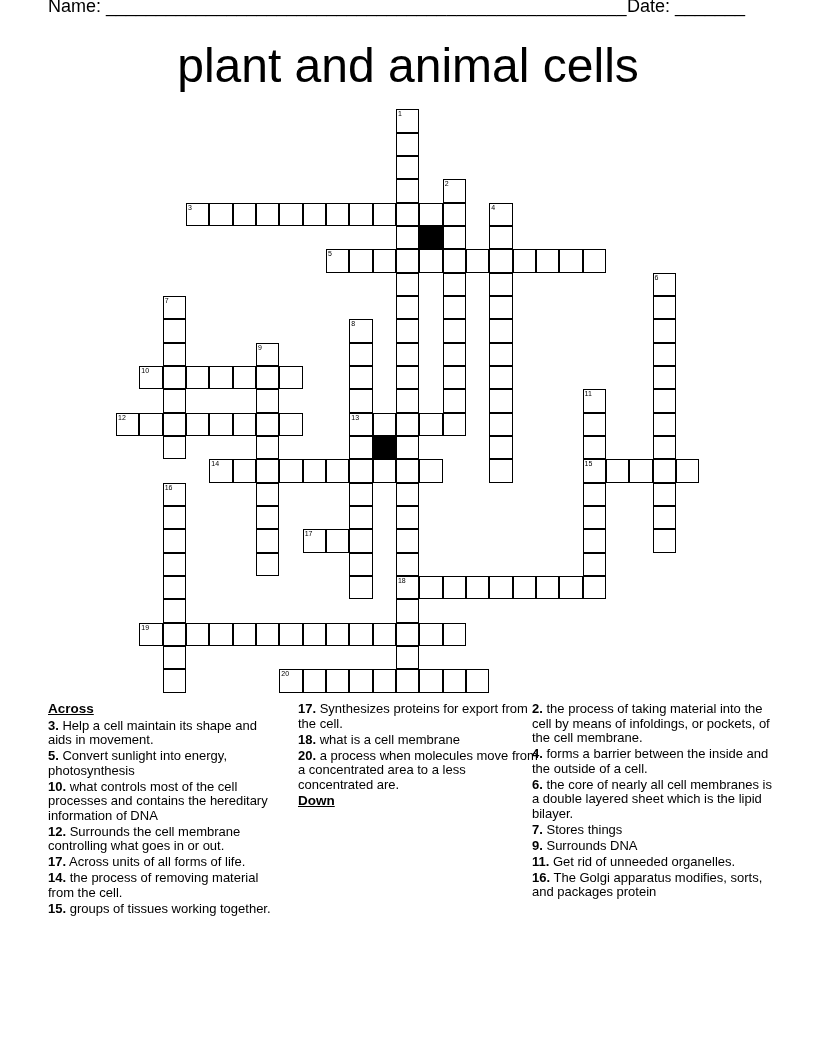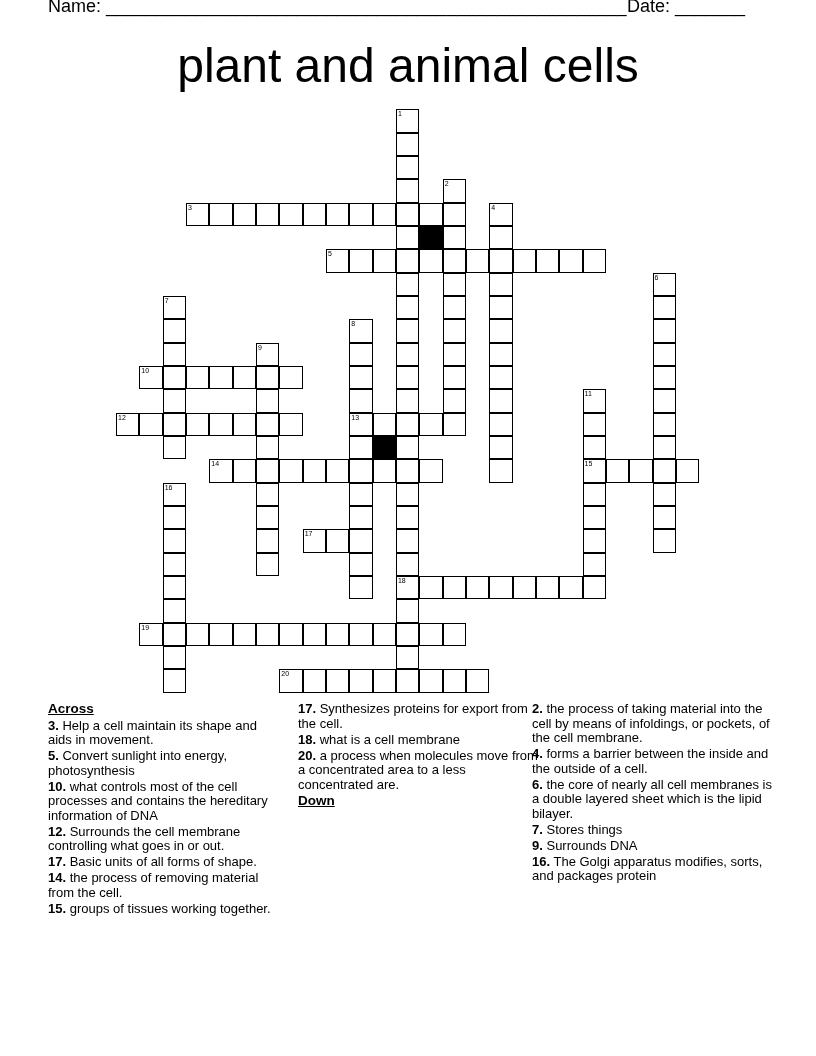--- a/index.html
+++ b/index.html
@@ -249,32 +249,33 @@
     <div class="cell black" style="left: 303.29px; top: 116.65px;"></div>
     <div class="cell black" style="left: 256.63px; top: 326.62px;"></div>
   </div>
 
 <div class="clues col1">
   <div class="sec">Across</div>
   <div class="clue"><b>3.</b> <span>Help a cell maintain its shape and aids in movement.</span></div>
   <div class="clue"><b>5.</b> <span>Convert sunlight into energy, photosynthesis</span></div>
   <div class="clue"><b>10.</b> <span>what controls most of the cell processes and contains the hereditary information of DNA</span></div>
   <div class="clue"><b>12.</b> <span>Surrounds the cell membrane controlling what goes in or out.</span></div>
-  <div class="clue"><b>17.</b> <span>Basic units of all forms of shape.</span></div>
+  <div class="clue"><b>17.</b> <span>Across units of all forms of life.</span></div>
   <div class="clue"><b>14.</b> <span>the process of removing material from the cell.</span></div>
   <div class="clue"><b>15.</b> <span>groups of tissues working together.</span></div>
 </div>
 
 <div class="clues col2">
   <div class="clue"><b>17.</b> <span>Synthesizes proteins for export from the cell.</span></div>
   <div class="clue"><b>18.</b> <span>what is a cell membrane</span></div>
   <div class="clue"><b>20.</b> <span>a process when molecules move from a concentrated area to a less concentrated are.</span></div>
   <div class="sec">Down</div>
 </div>
 
 <div class="clues col3">
   <div class="clue"><b>2.</b> <span>the process of taking material into the cell by means of infoldings, or pockets, of the cell membrane.</span></div>
   <div class="clue"><b>4.</b> <span>forms a barrier between the inside and the outside of a cell.</span></div>
   <div class="clue"><b>6.</b> <span>the core of nearly all cell membranes is a double layered sheet which is the lipid bilayer.</span></div>
   <div class="clue"><b>7.</b> <span>Stores things</span></div>
   <div class="clue"><b>9.</b> <span>Surrounds DNA</span></div>
+  <div class="clue"><b>11.</b> <span>Get rid of unneeded organelles.</span></div>
   <div class="clue"><b>16.</b> <span>The Golgi apparatus modifies, sorts, and packages protein</span></div>
 </div>
 
 </body></html>

